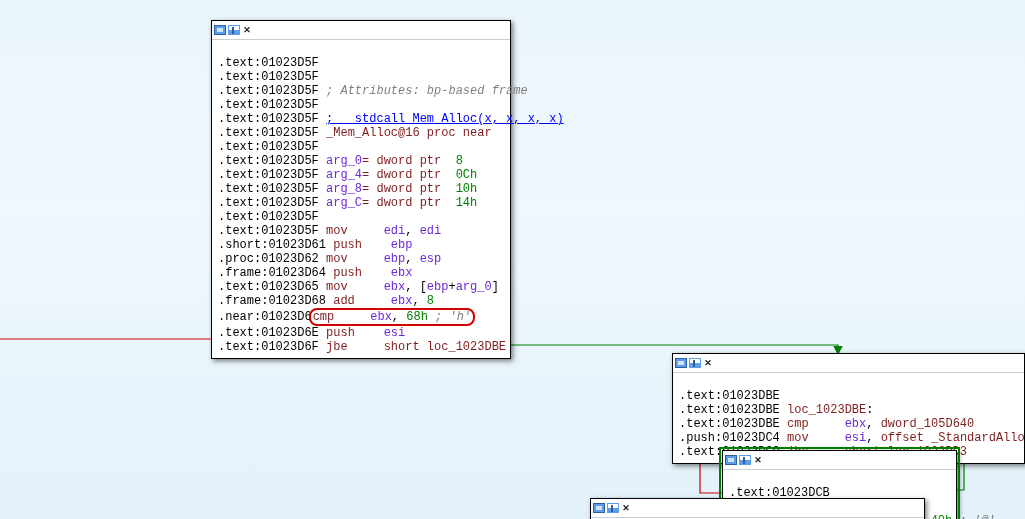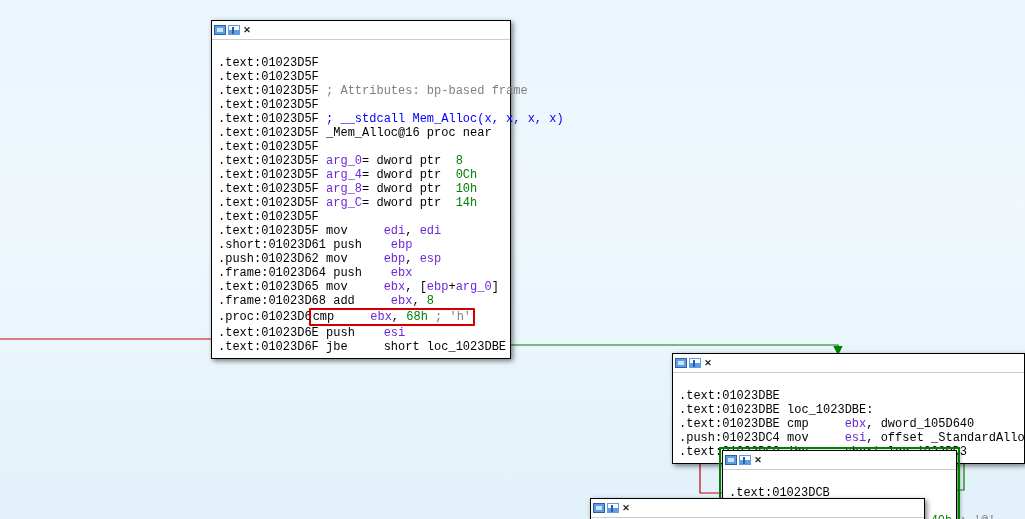--- a/index.html
+++ b/index.html
@@ -70,29 +70,29 @@
     font-size: 9px;
     line-height: 10px;
     text-align: center;
   }
   .code {
     padding: 2px 6px 4px 6px;
     line-height: 14px;
     white-space: pre;
   }
   .seg { color: #000000; }
-  .kw-navy { color: #000000; }
+  .kw-navy { color: #7f1d1d; }
   .kw-green { color: #008000; }
   .kw-teal { color: #6d28d9; }
-  .kw-blue { color: #0000ff; }
-  .kw-gray { color: #808080; }
+  .kw-blue { color: #0000ff; text-decoration: underline; }
+  .kw-gray { color: #808080; font-style: italic; }
   .kw-black { color: #000000; }
   .red-box {
     border: 2px solid #d00000;
-    border-radius: 1px;
+    border-radius: 8px;
     padding: 0 2px;
     margin-left: -3px;
     display: inline-block;
   }
   svg.edges {
     position: absolute;
     top: 0; left: 0;
     width: 1025px;
     height: 519px;
     pointer-events: none;
@@ -139,25 +139,25 @@
 <span class="seg">.text:01023D5F </span><span class="kw-blue">; __stdcall Mem_Alloc(x, x, x, x)</span>
 <span class="seg">.text:01023D5F </span><span class="kw-navy">_Mem_Alloc@16 </span><span class="kw-navy">proc near</span>
 <span class="seg">.text:01023D5F</span>
 <span class="seg">.text:01023D5F </span><span class="kw-teal">arg_0</span><span class="kw-navy">= </span><span class="kw-navy">dword ptr </span><span class="kw-green"> 8</span>
 <span class="seg">.text:01023D5F </span><span class="kw-teal">arg_4</span><span class="kw-navy">= </span><span class="kw-navy">dword ptr </span><span class="kw-green"> 0Ch</span>
 <span class="seg">.text:01023D5F </span><span class="kw-teal">arg_8</span><span class="kw-navy">= </span><span class="kw-navy">dword ptr </span><span class="kw-green"> 10h</span>
 <span class="seg">.text:01023D5F </span><span class="kw-teal">arg_C</span><span class="kw-navy">= </span><span class="kw-navy">dword ptr </span><span class="kw-green"> 14h</span>
 <span class="seg">.text:01023D5F</span>
 <span class="seg">.text:01023D5F </span><span class="kw-navy">mov     </span><span class="kw-teal">edi</span><span class="kw-black">, </span><span class="kw-teal">edi</span>
 <span class="seg">.short:01023D61 </span><span class="kw-navy">push    </span><span class="kw-teal">ebp</span>
-<span class="seg">.push:01023D62 </span><span class="kw-navy">mov     </span><span class="kw-teal">ebp</span><span class="kw-black">, </span><span class="kw-teal">esp</span>
+<span class="seg">.proc:01023D62 </span><span class="kw-navy">mov     </span><span class="kw-teal">ebp</span><span class="kw-black">, </span><span class="kw-teal">esp</span>
 <span class="seg">.frame:01023D64 </span><span class="kw-navy">push    </span><span class="kw-teal">ebx</span>
 <span class="seg">.text:01023D65 </span><span class="kw-navy">mov     </span><span class="kw-teal">ebx</span><span class="kw-black">, [</span><span class="kw-teal">ebp</span><span class="kw-black">+</span><span class="kw-teal">arg_0</span><span class="kw-black">]</span>
 <span class="seg">.frame:01023D68 </span><span class="kw-navy">add     </span><span class="kw-teal">ebx</span><span class="kw-black">, </span><span class="kw-green">8</span>
-<span class="seg">.proc:01023D6</span><span class="red-box"><span class="kw-navy">cmp     </span><span class="kw-teal">ebx</span><span class="kw-black">, </span><span class="kw-green">68h </span><span class="kw-gray">; 'h'</span></span>
+<span class="seg">.near:01023D6</span><span class="red-box"><span class="kw-navy">cmp     </span><span class="kw-teal">ebx</span><span class="kw-black">, </span><span class="kw-green">68h </span><span class="kw-gray">; 'h'</span></span>
 <span class="seg">.text:01023D6E </span><span class="kw-navy">push    </span><span class="kw-teal">esi</span>
 <span class="seg">.text:01023D6F </span><span class="kw-navy">jbe     </span><span class="kw-navy">short </span><span class="kw-navy">loc_1023DBE</span>
 </div>
 </div>
 
 <div class="node" style="left:672px; top:353px; width:353px;">
   <div class="node-header">
     <span class="win-icon"></span>
     <span class="graph-icon"></span>
     <span class="x-icon">✕</span>

